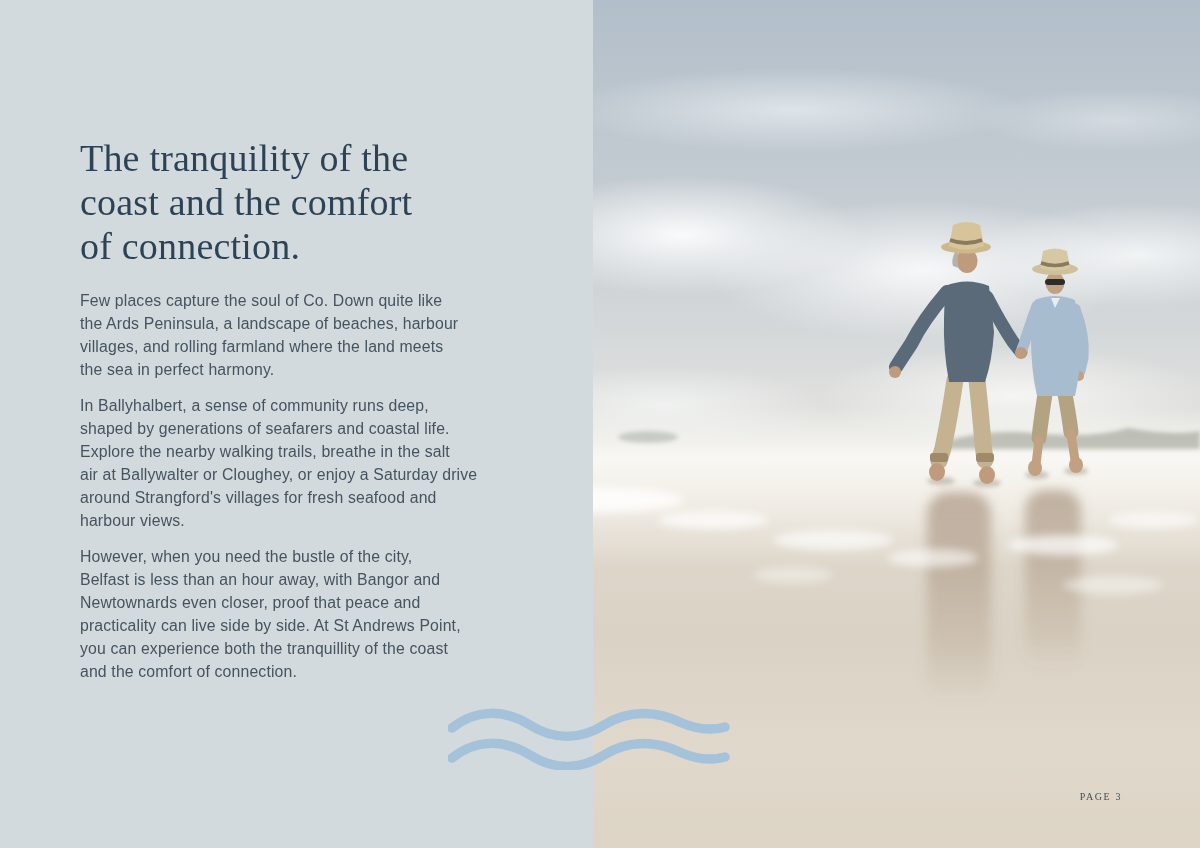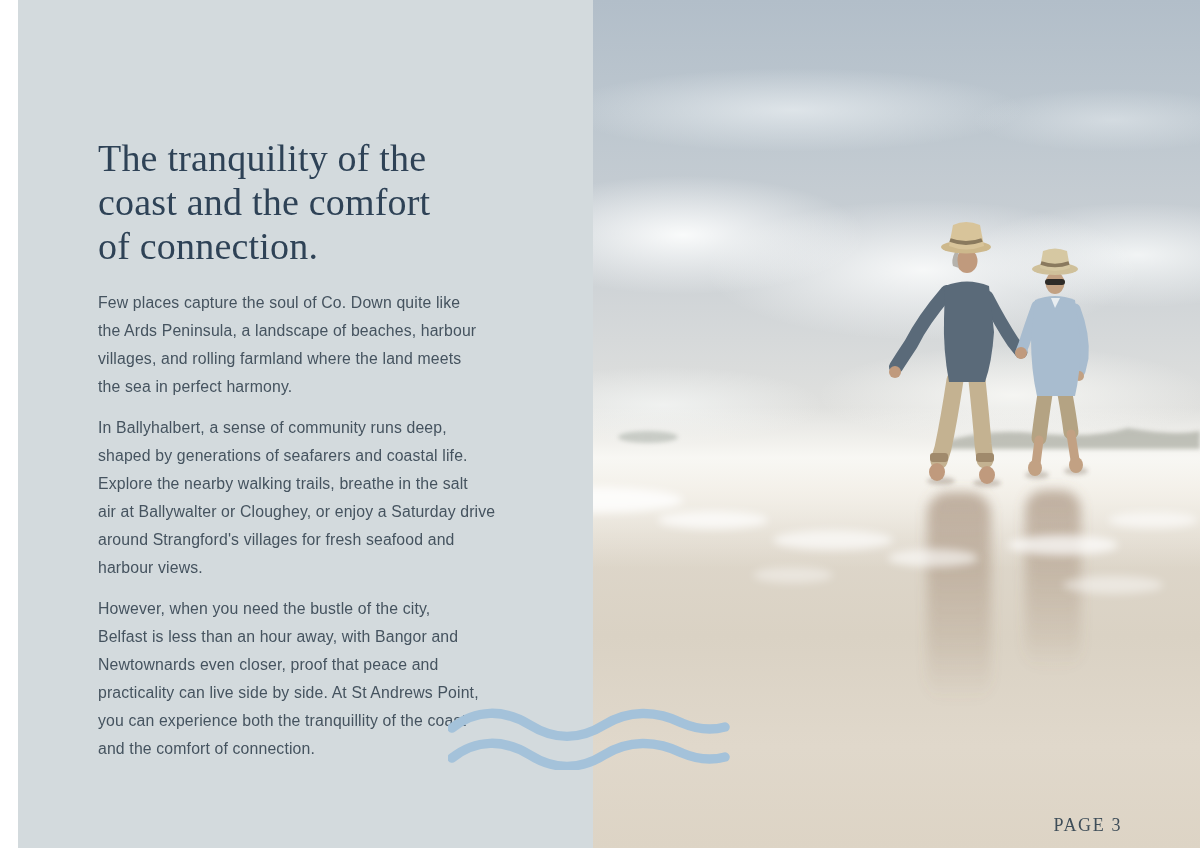--- a/index.html
+++ b/index.html
@@ -10,37 +10,37 @@
     --page-number-text:#3f4e59;
   }
   *{margin:0;padding:0;box-sizing:border-box;}
   html,body{width:1200px;height:848px;overflow:hidden;background:#fff;}
   .page{
     position:relative;width:1200px;height:848px;
     font-family:"Liberation Sans",sans-serif;
     overflow:hidden;
   }
   .left-panel{
-    position:absolute;left:18px;top:0;width:593px;height:848px;
+    position:absolute;left:0;top:0;width:593px;height:848px;
     background:var(--panel-bg);
   }
   .heading{
     position:absolute;left:80px;top:136px;width:480px;
     font-family:"Liberation Serif","DejaVu Serif",serif;
     font-weight:400;
     font-size:38px;line-height:44px;
     color:var(--heading-text);
     white-space:pre-line;
     letter-spacing:0.2px;
   }
   .copy{
     position:absolute;left:80px;top:289px;width:486px;
   }
   .copy p{
-    font-size:15.8px;line-height:28px;
+    font-size:15.8px;line-height:23px;
     color:var(--body-text);
     white-space:pre-line;
     margin-bottom:13px;
     letter-spacing:0.15px;
   }
   .waves{
     position:absolute;left:448px;top:700px;width:282px;height:70px;
     z-index:5;
   }
   .photo{
@@ -64,24 +64,23 @@
       
       linear-gradient(180deg,
         #b2bec9 0%, #bdc7cf 14%, #c9cfd4 28%, #d6d9da 40%,
         #e2e2df 50%, #e6e2da 55%, #ded7cb 63%, #dad2c4 75%,
         #e0d8cb 88%, #ddd4c5 100%);
   }
   .photo svg{position:absolute;left:0;top:0;}
   .page-number{
     position:absolute;right:78px;top:791px;
     font-family:"Liberation Serif","DejaVu Serif",serif;
-    font-size:18px;letter-spacing:1.6px;
+    font-size:10px;letter-spacing:1.6px;
     color:var(--page-number-text);
     z-index:6;
-    margin-top:24px;
   }
 </style>
 </head>
 <body>
 
 <div class="page">
 
   <div class="left-panel">
     <h1 class="heading">The tranquility of the
 coast and the comfort

